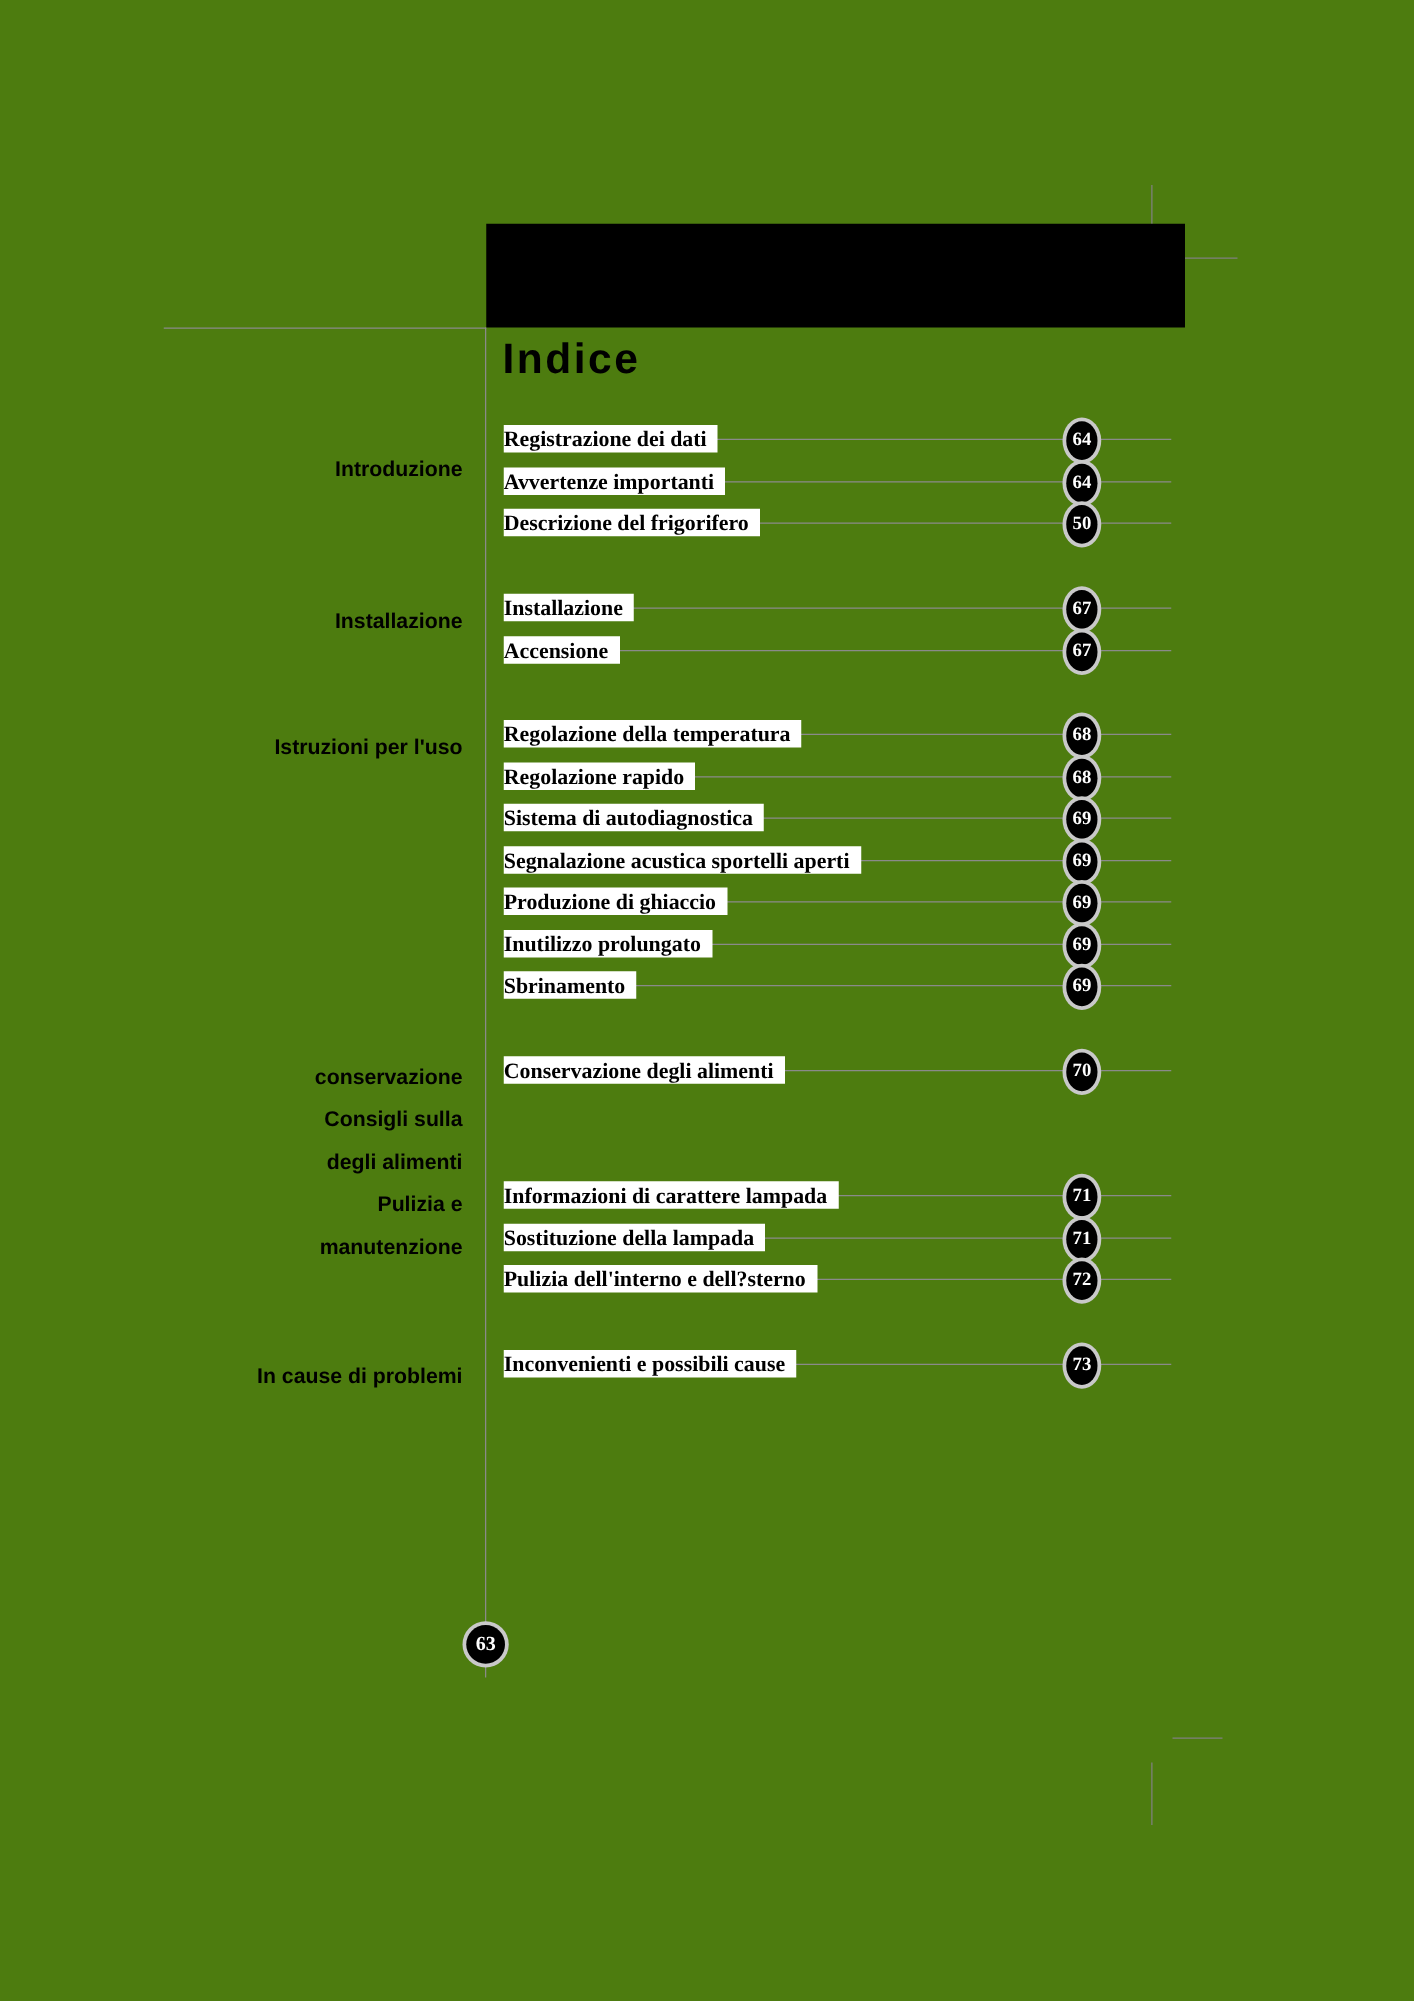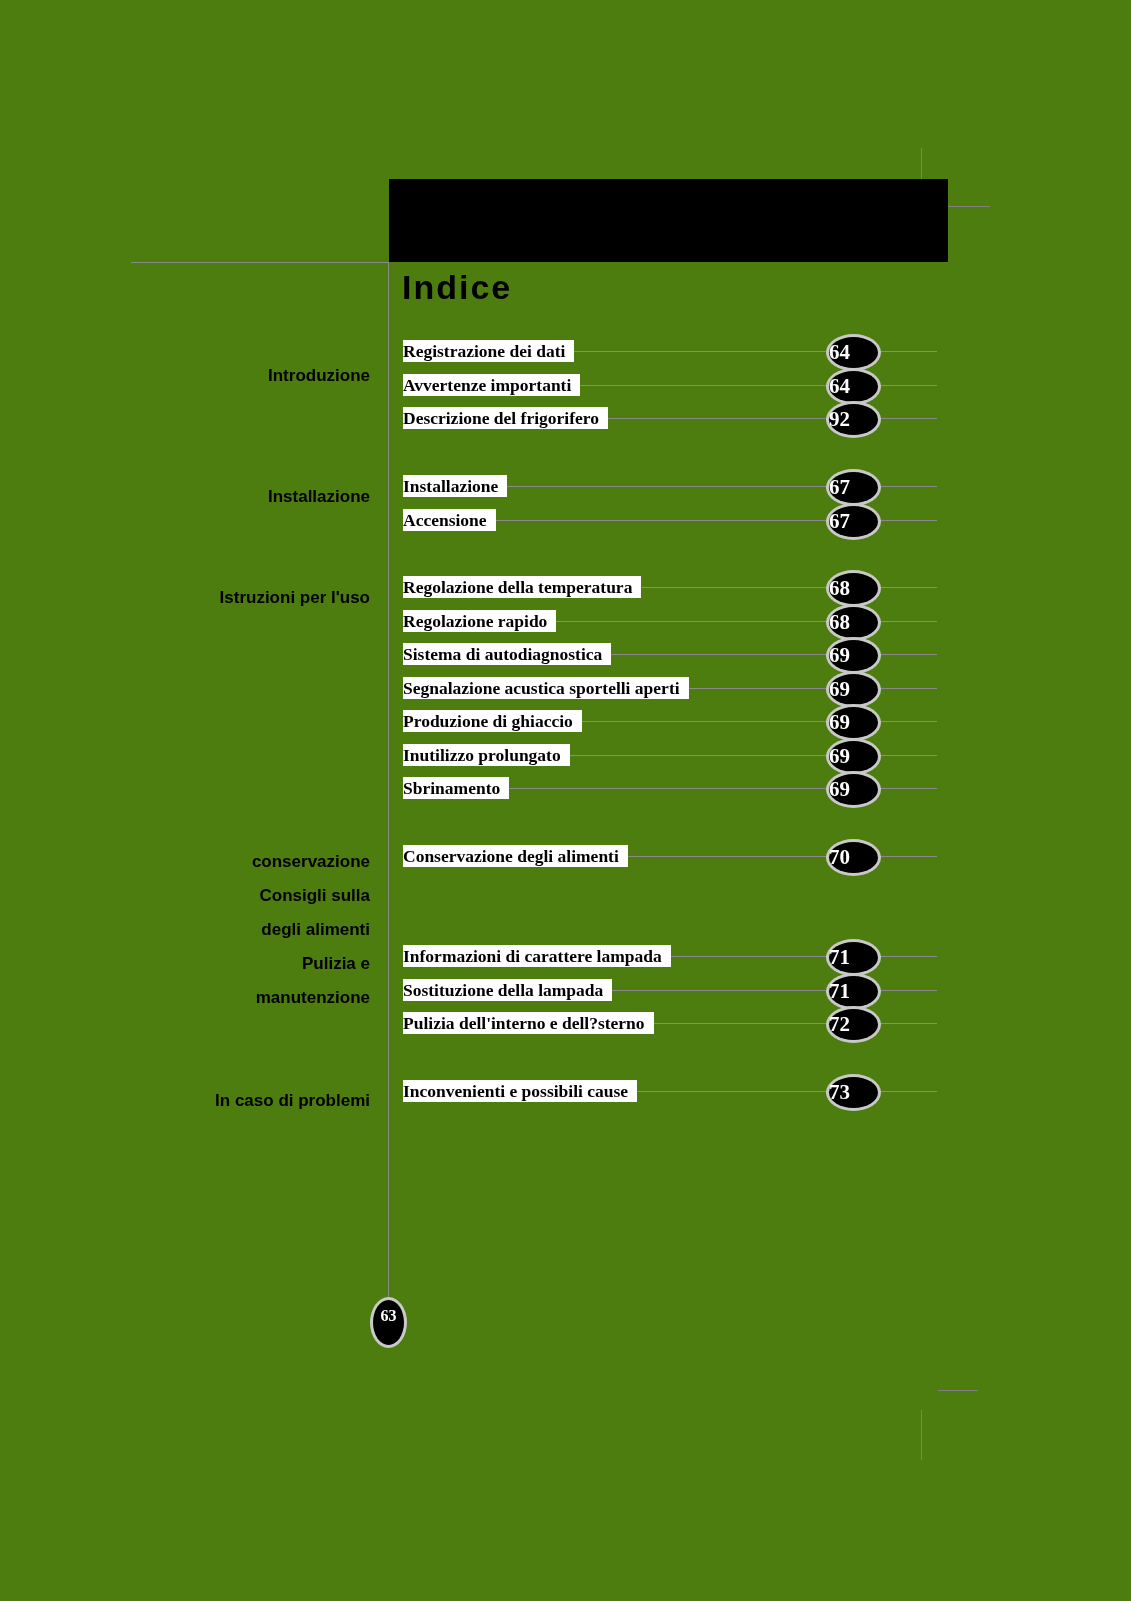--- a/index.html
+++ b/index.html
@@ -138,41 +138,41 @@
     height: 1px;
     background: #8a8a8a;
     z-index: 1;
   }
 
   
   .badge {
     position: absolute;
     right: 85px;
     top: -3px;
-    width: 49px;
+    width: 25px;
     height: 31px;
     border-radius: 50%;
     background: #000000;
     box-shadow: 0 0 0 3px #c9c9c9;
     color: #ffffff;
     font-family: "Liberation Serif", serif;
     font-weight: bold;
-    font-size: 21px;
+    font-size: 15px;
     line-height: 31px;
-    text-align: left;
+    text-align: center;
     z-index: 4;
   }
 
   
   .footer-badge {
     position: absolute;
     left: 373px;
     top: 1300px;
     width: 31px;
-    height: 45px;
+    height: 31px;
     border-radius: 50%;
     background: #000000;
     box-shadow: 0 0 0 3px #c9c9c9;
     color: #ffffff;
     font-family: "Liberation Serif", serif;
     font-weight: bold;
     font-size: 16px;
     line-height: 31px;
     text-align: center;
     z-index: 5;
@@ -208,21 +208,21 @@
             <div class="badge">64</div>
           </div>
           <div class="entry">
             <div class="leader"></div>
             <div class="entry-title">Avvertenze importanti</div>
             <div class="badge">64</div>
           </div>
           <div class="entry">
             <div class="leader"></div>
             <div class="entry-title">Descrizione del frigorifero</div>
-            <div class="badge">92</div>
+            <div class="badge">50</div>
           </div>
         </div>
       </div>
       <div class="section" style="top: 475px;">
         <div class="section-label" style="top: 5px;">
           <span>Installazione</span>
         </div>
         <div class="entries">
           <div class="entry">
             <div class="leader"></div>
@@ -310,21 +310,21 @@
           </div>
           <div class="entry">
             <div class="leader"></div>
             <div class="entry-title">Pulizia dell'interno e dell?sterno</div>
             <div class="badge">72</div>
           </div>
         </div>
       </div>
       <div class="section" style="top: 1080px;">
         <div class="section-label" style="top: 4px;">
-          <span>In caso di problemi</span>
+          <span>In cause di problemi</span>
         </div>
         <div class="entries">
           <div class="entry">
             <div class="leader"></div>
             <div class="entry-title">Inconvenienti e possibili cause</div>
             <div class="badge">73</div>
           </div>
         </div>
       </div>
     </div>

